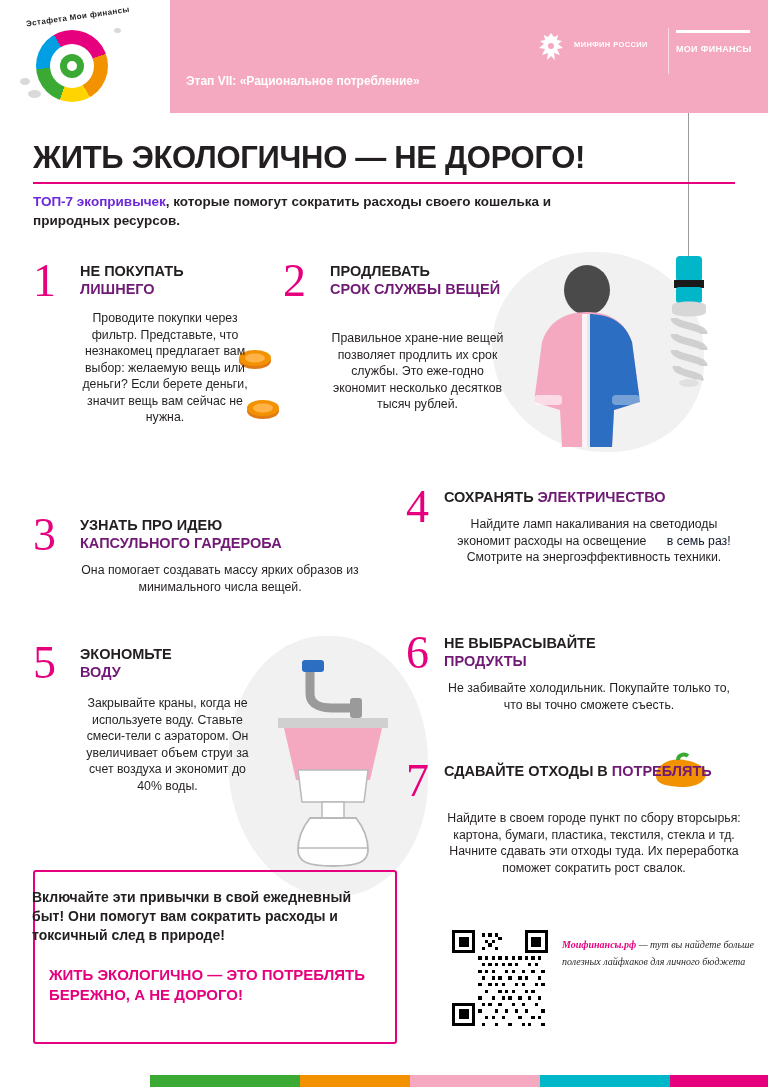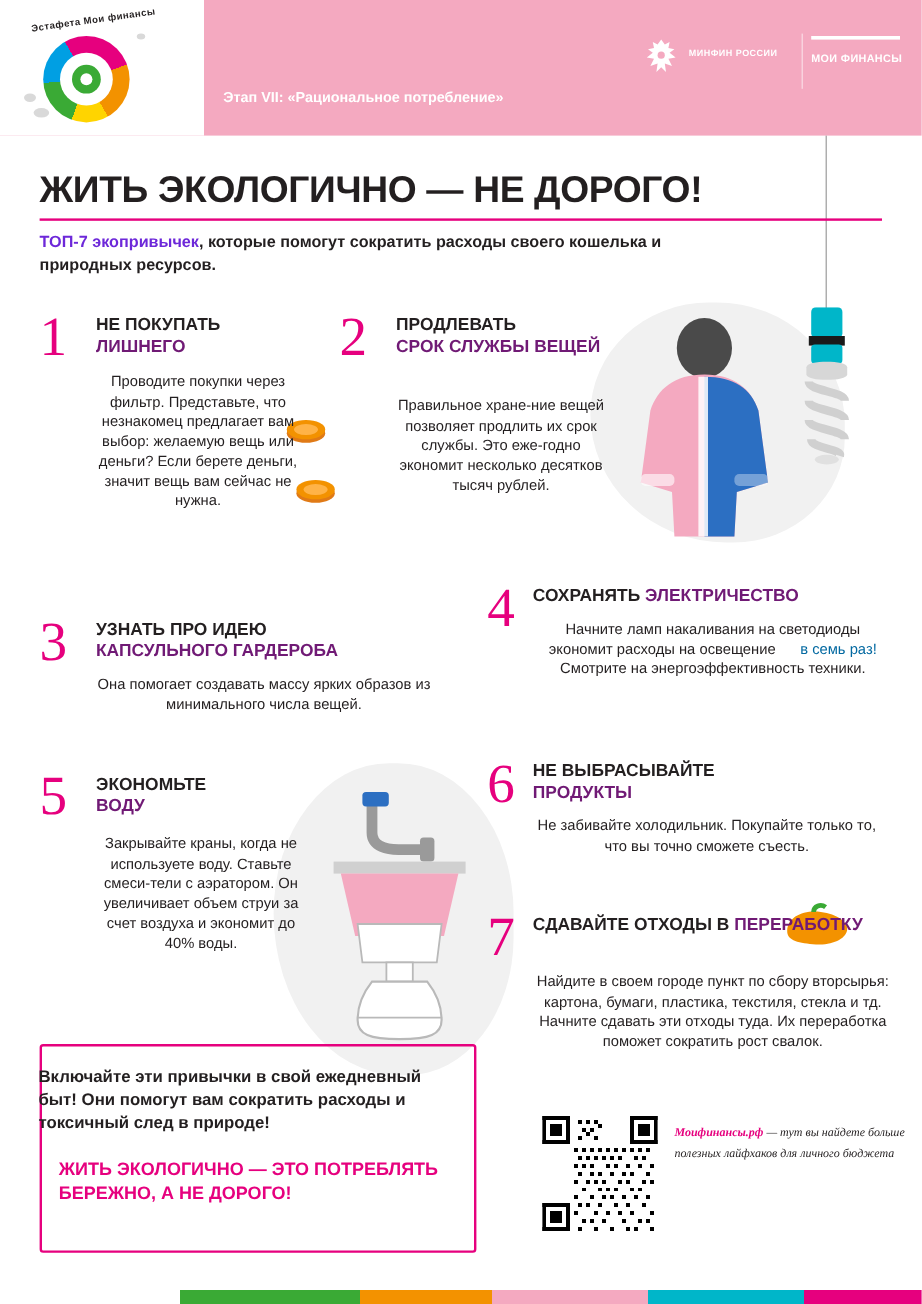--- a/index.html
+++ b/index.html
@@ -104,21 +104,21 @@
     position:absolute;font-size:46px;line-height:46px;color:#e6007e;font-weight:normal;
     font-family:"Liberation Serif", serif;
   }
   .item-head{
     position:absolute;font-size:14.5px;font-weight:bold;line-height:18px;color:#231f20;
   }
   .item-head .pk{color:#701a75;}
   .item-body{
     position:absolute;font-size:12.3px;line-height:16.5px;color:#231f20;text-align:center;
   }
-  .item-body .pk{color:#0369a1;padding-left:17px;}
+  .item-body .pk{color:#0f172a;padding-left:17px;}
 
   
   #n1{left:33px;top:258px;}
   #h1{left:80px;top:262px;width:180px;}
   #b1{left:80px;top:310px;width:170px;}
 
   #n2{left:283px;top:258px;}
   #h2{left:330px;top:262px;width:190px;}
   #b2{left:330px;top:330px;width:175px;}
 
@@ -326,40 +326,40 @@
     <span>УЗНАТЬ ПРО ИДЕЮ</span><br>
     <span class="pk">КАПСУЛЬНОГО ГАРДЕРОБА</span>
   </div>
   <div class="item-body" id="b3">Она помогает создавать массу ярких образов из минимального числа вещей.</div>
 
   <div class="num" id="n4">4</div>
   <div class="item-head" id="h4">
     <span>СОХРАНЯТЬ </span><span class="pk">ЭЛЕКТРИЧЕСТВО</span>
   </div>
   <div class="item-body" id="b4">
-    <span>Начните ламп накаливания на светодиоды экономит расходы на освещение </span><span class="pk">в семь раз!</span><span> Смотрите на энергоэффективность техники.</span>
+    <span>Найдите ламп накаливания на светодиоды экономит расходы на освещение </span><span class="pk">в семь раз!</span><span> Смотрите на энергоэффективность техники.</span>
   </div>
 
   <div class="num" id="n5">5</div>
   <div class="item-head" id="h5">
     <span>ЭКОНОМЬТЕ</span><br>
     <span class="pk">ВОДУ</span>
   </div>
   <div class="item-body" id="b5">Закрывайте краны, когда не используете воду. Ставьте смеси-тели с аэратором. Он увеличивает объем струи за счет воздуха и экономит до 40% воды.</div>
 
   <div class="num" id="n6">6</div>
   <div class="item-head" id="h6">
     <span>НЕ ВЫБРАСЫВАЙТЕ</span><br>
     <span class="pk">ПРОДУКТЫ</span>
   </div>
   <div class="item-body" id="b6">Не забивайте холодильник. Покупайте только то, что вы точно сможете съесть.</div>
 
   <div class="num" id="n7">7</div>
   <div class="item-head" id="h7">
-    <span>СДАВАЙТЕ ОТХОДЫ В </span><span class="pk">ПЕРЕРАБОТКУ</span>
+    <span>СДАВАЙТЕ ОТХОДЫ В </span><span class="pk">ПОТРЕБЛЯТЬ</span>
   </div>
   <div class="item-body" id="b7">Найдите в своем городе пункт по сбору вторсырья: картона, бумаги, пластика, текстиля, стекла и тд. Начните сдавать эти отходы туда. Их переработка поможет сократить рост свалок.</div>
 
   <div class="callout"></div>
   <div class="callout-top">Включайте эти привычки в свой ежедневный быт! Они помогут вам сократить расходы и токсичный след в природе!</div>
   <div class="callout-bottom">ЖИТЬ ЭКОЛОГИЧНО — ЭТО ПОТРЕБЛЯТЬ БЕРЕЖНО, А НЕ ДОРОГО!</div>
 
   <div class="qr">
     <svg width="96" height="96" viewBox="0 0 29 29" shape-rendering="crispEdges" aria-hidden="true">
       <rect width="29" height="29" fill="#ffffff"></rect>

